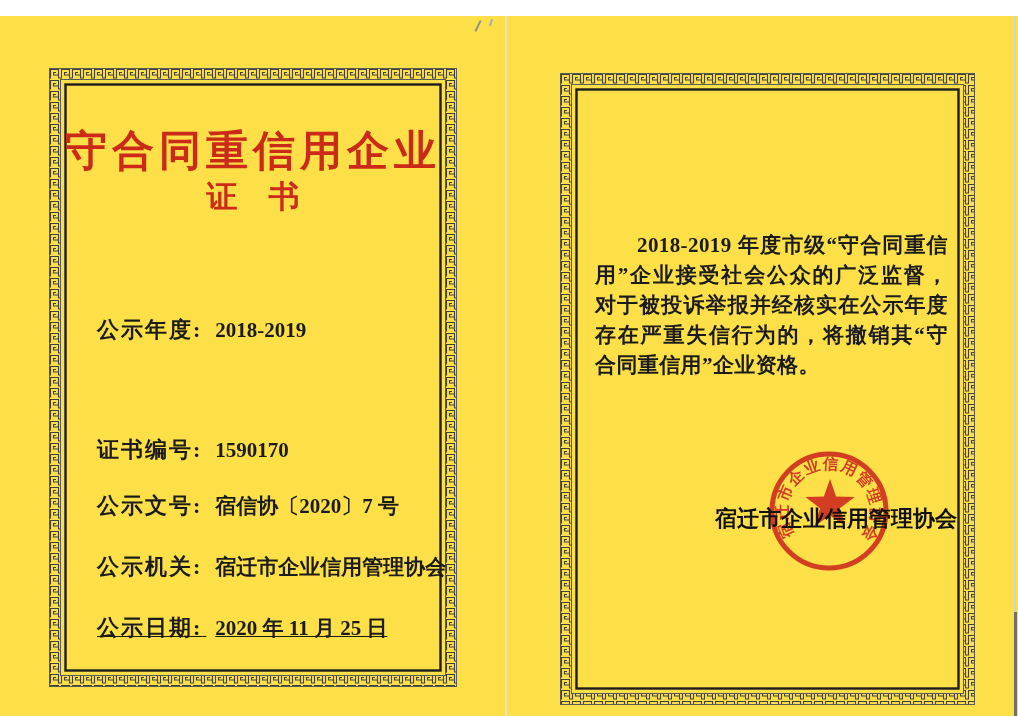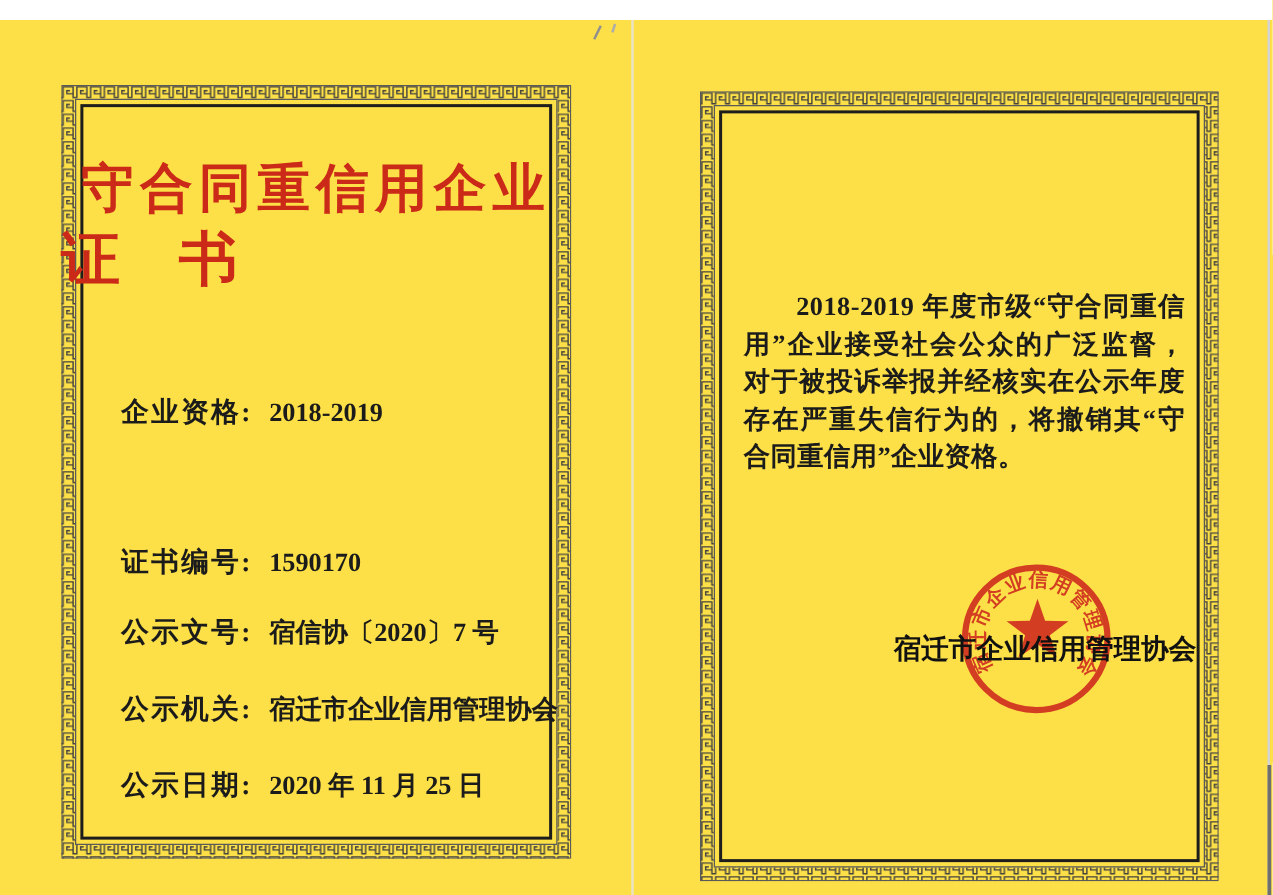--- a/index.html
+++ b/index.html
@@ -17,32 +17,32 @@
   .frame { position:absolute; left:0; top:0; }
 
   
   .title1 {
     position:absolute; left:0; top:55px; width:100%; margin:0;
     text-align:center; font-size:42px; font-weight:700;
     letter-spacing:5px; color:#cb2a18; white-space:nowrap;
   }
   .title2 {
     position:absolute; left:0; top:108px; width:100%; margin:0;
-    font-size:47px; font-weight:700;
+    text-align:center; font-size:31px; font-weight:700;
     color:#cb2a18; white-space:nowrap;
   }
   .row { position:absolute; left:48px; height:26px; line-height:26px; white-space:nowrap; }
   .row .lbl { font-size:22px; font-weight:700; letter-spacing:2px; }
   .row .val { font-size:21px; font-weight:700; margin-left:9px; }
   .val.cond { display:inline-block; transform:scaleX(0.68); transform-origin:0 60%; }
   .lblbox { display:inline-block; width:118px; white-space:nowrap; vertical-align:baseline; }
   .lblbox .lblc { display:inline-block; font-size:21px; font-weight:700; letter-spacing:0;
                   transform:scaleX(0.60); transform-origin:0 60%; }
   .r1 { top:189px; } .r2 { top:249px; } .r3 { top:308px; left:39px; }
-  .r4 { top:369px; } .r5 { top:425px; } .r6 { top:486px; } .r7 { top:547px; }
+  .r4 { top:369px; } .r5 { top:425px; } .r6 { top:486px; } .r7 { top:547px;text-decoration:underline; }
 
   
   .notice {
     position:absolute; left:35px; top:157px; width:353px; margin:0;
     font-size:21px; line-height:30px; font-weight:700;
     text-align:justify; text-indent:2em; letter-spacing:0.4px; color:#1b1b1b;
   }
   .sealsvg { position:absolute; left:0; top:0; }
   .issuer {
     position:absolute; left:155px; top:431px;
@@ -86,21 +86,21 @@
       <path d="M0,0 H408 V619 H0 Z M11,11 H397 V608 H11 Z" fill="url(#gkL)" fill-rule="evenodd"></path>
       <rect x="0.5" y="0.5" width="407" height="618" fill="none" stroke="#5a5a5a" stroke-width="1"></rect>
       <rect x="11.5" y="11.5" width="385" height="596" fill="none" stroke="#5a5a5a" stroke-width="1"></rect>
       <rect x="16.5" y="16.5" width="375" height="586" fill="none" stroke="#1d1d1d" stroke-width="2.4"></rect>
     </svg>
 
     <h1 class="title1">守合同重信用企业</h1>
     <h2 class="title2">证　书</h2>
 
     <div class="row r2">
-      <span class="lbl">企业资格:</span>
+      <span class="lbl">公示年度:</span>
       <span class="val">2018-2019</span>
     </div>
     <div class="row r4">
       <span class="lbl">证书编号:</span>
       <span class="val">1590170</span>
     </div>
     <div class="row r5">
       <span class="lbl">公示文号:</span>
       <span class="val">宿信协〔2020〕7 号</span>
     </div>

